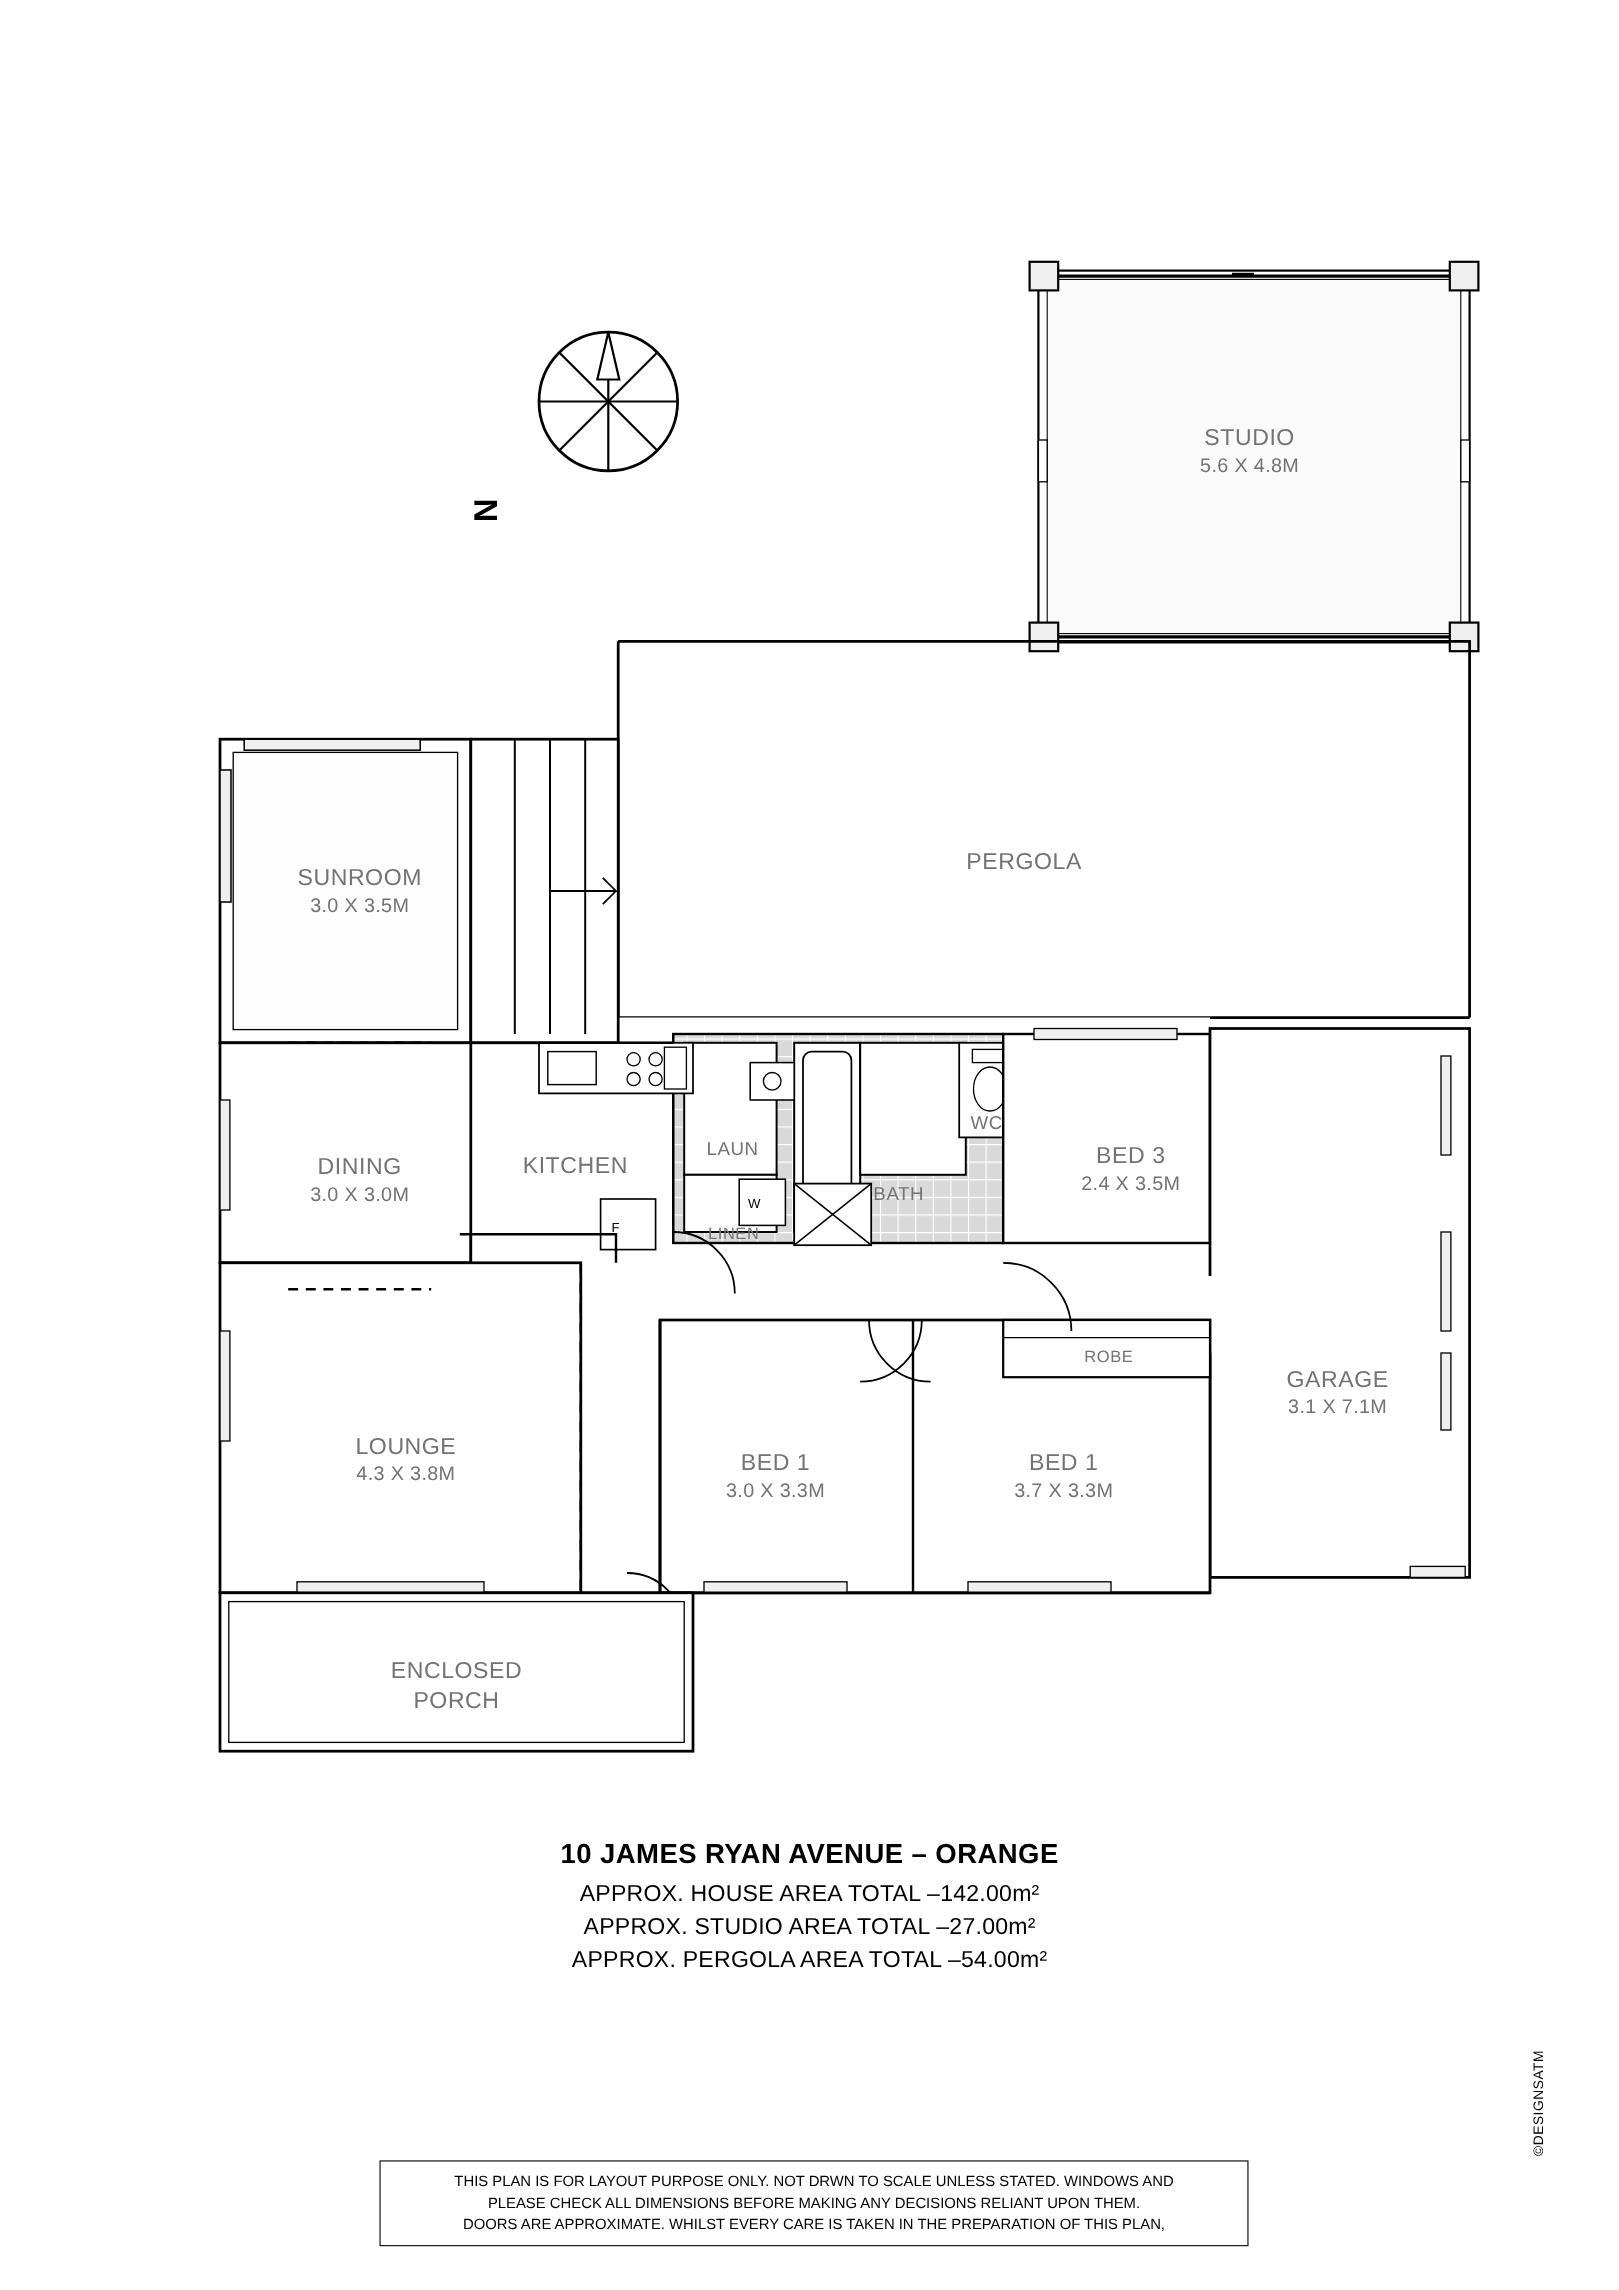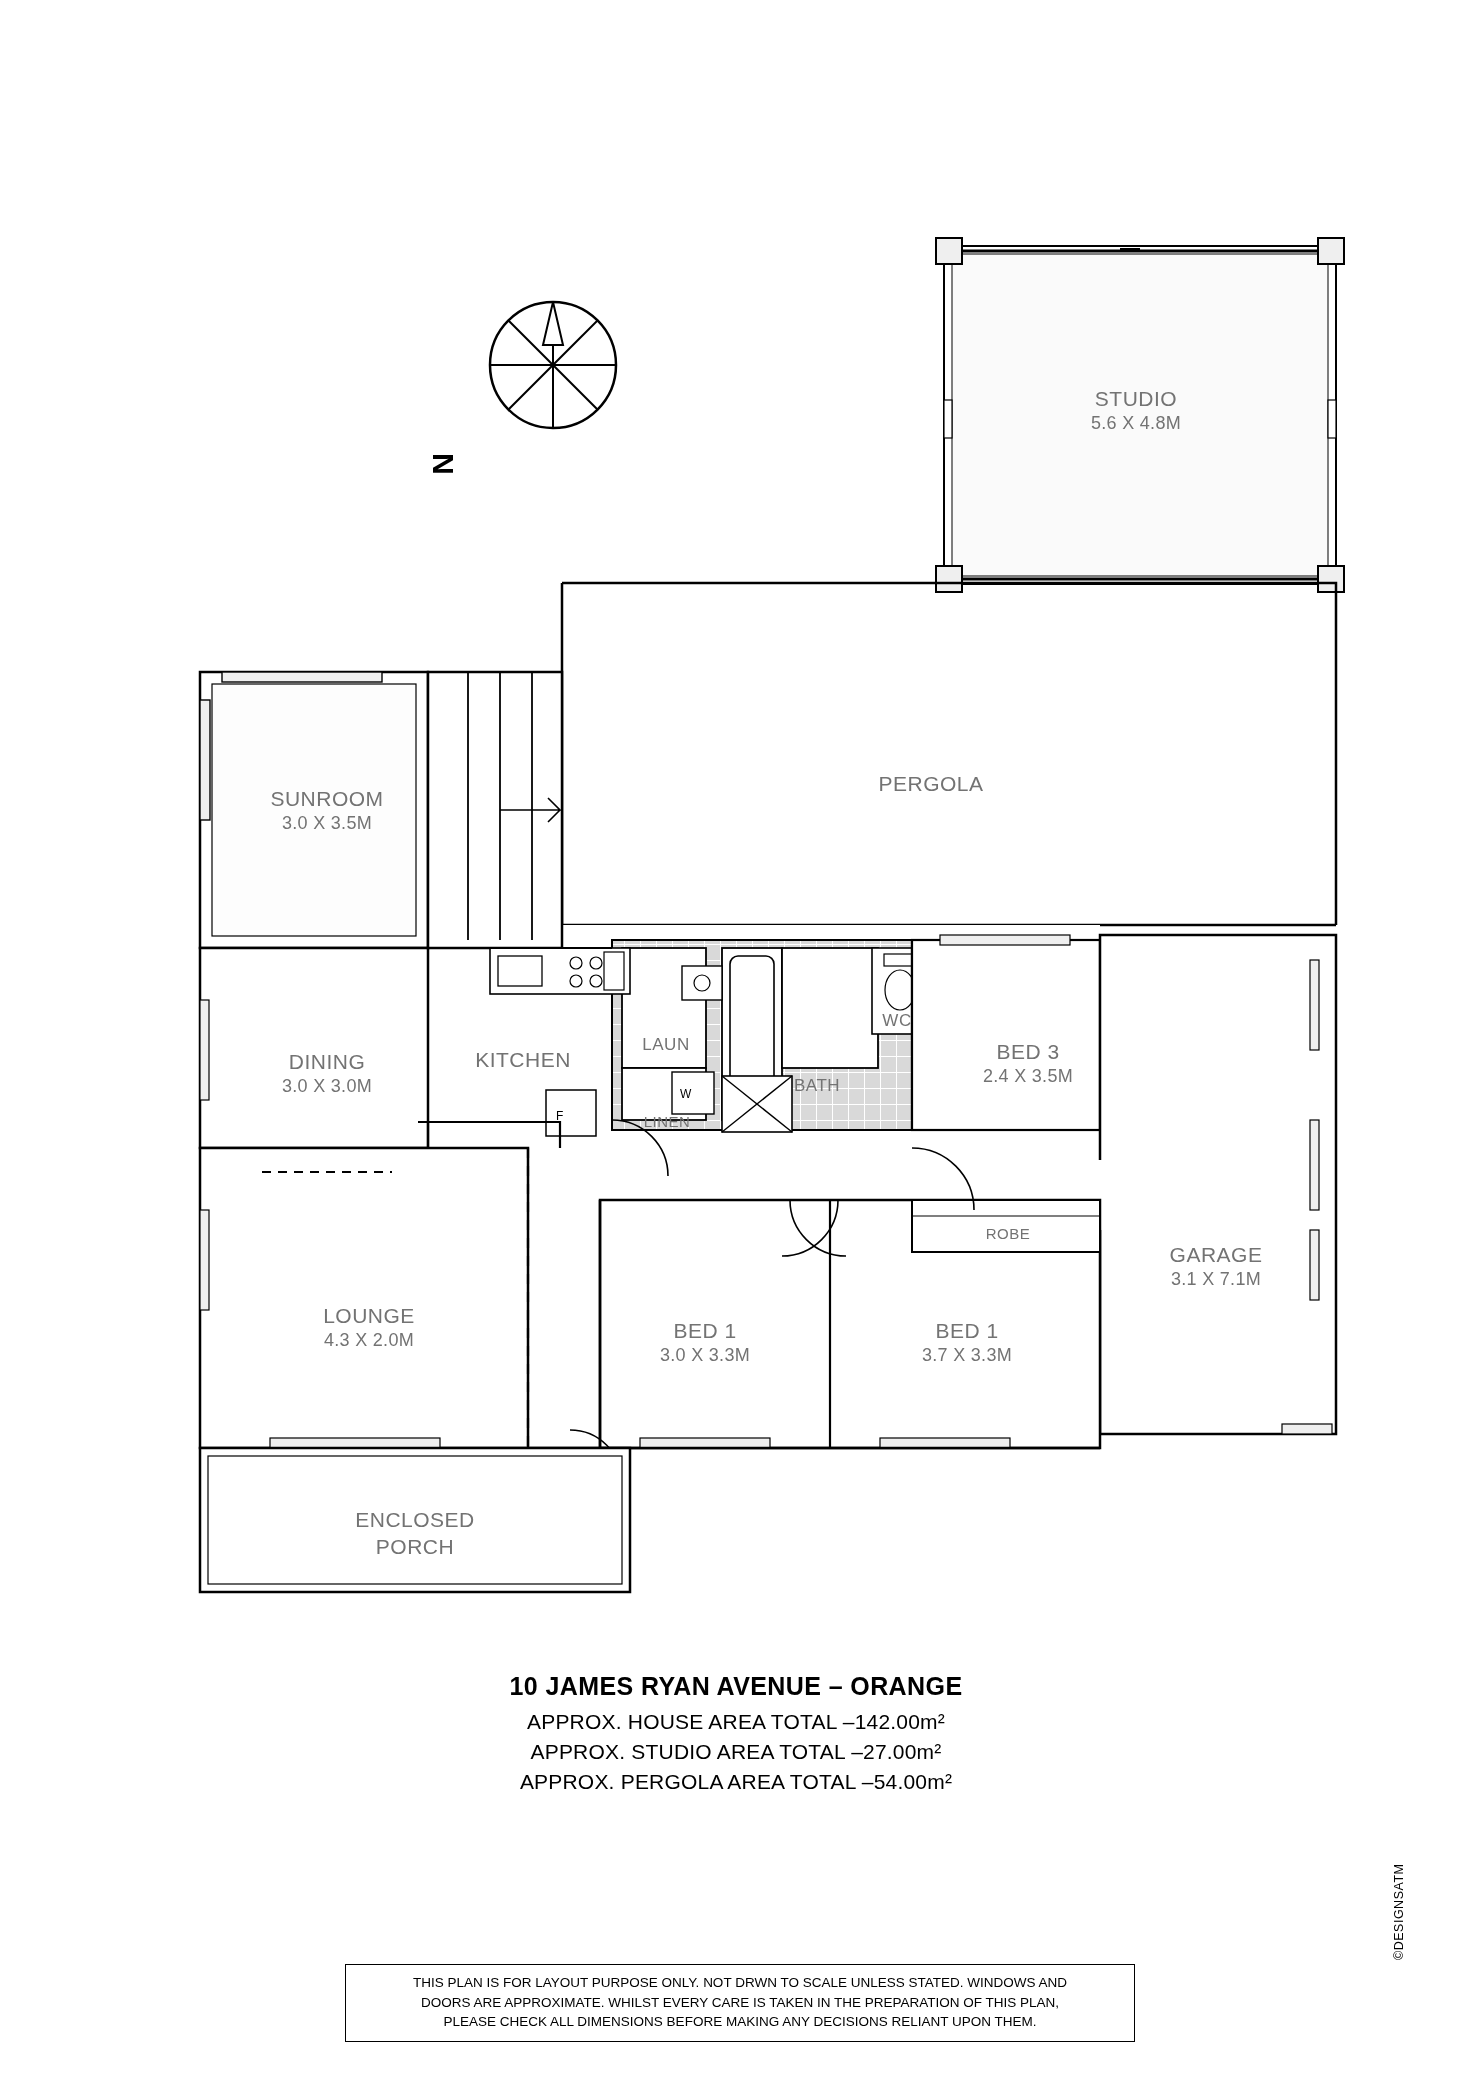--- a/index.html
+++ b/index.html
@@ -291,21 +291,21 @@
   <span class="room-name">GARAGE</span>
   <span class="room-dims">3.1 X 7.1M</span>
 </div>
 
 <div class="room-label tiny-label" style="left:1008px; top:1234px;">
   <span class="room-name">ROBE</span>
 </div>
 
 <div class="room-label" style="left:369px; top:1327px;">
   <span class="room-name">LOUNGE</span>
-  <span class="room-dims">4.3 X 2.0M</span>
+  <span class="room-dims">4.3 X 3.8M</span>
 </div>
 
 <div class="room-label" style="left:705px; top:1342px;">
   <span class="room-name">BED 1</span>
   <span class="room-dims">3.0 X 3.3M</span>
 </div>
 
 <div class="room-label" style="left:967px; top:1342px;">
   <span class="room-name">BED 1</span>
   <span class="room-dims">3.7 X 3.3M</span>
@@ -318,17 +318,17 @@
 
 <div class="title-block">
   <div class="addr">10 JAMES RYAN AVENUE  – ORANGE</div>
   <div class="area-line">APPROX. HOUSE AREA TOTAL –142.00m²</div>
   <div class="area-line">APPROX. STUDIO AREA TOTAL –27.00m²</div>
   <div class="area-line">APPROX. PERGOLA AREA TOTAL –54.00m²</div>
 </div>
 
 <div class="disclaimer">
   <div>THIS PLAN IS FOR LAYOUT PURPOSE ONLY. NOT DRWN TO SCALE UNLESS STATED. WINDOWS AND</div>
+  <div>PLEASE CHECK ALL DIMENSIONS BEFORE MAKING ANY DECISIONS RELIANT UPON THEM.</div>
   <div>DOORS ARE APPROXIMATE. WHILST EVERY CARE IS TAKEN IN THE PREPARATION OF THIS PLAN,</div>
-  <div>PLEASE CHECK ALL DIMENSIONS BEFORE MAKING ANY DECISIONS RELIANT UPON THEM.</div>
 </div>
 
 <div class="copyright">©DESIGNSATM</div>
 
 </body></html>

